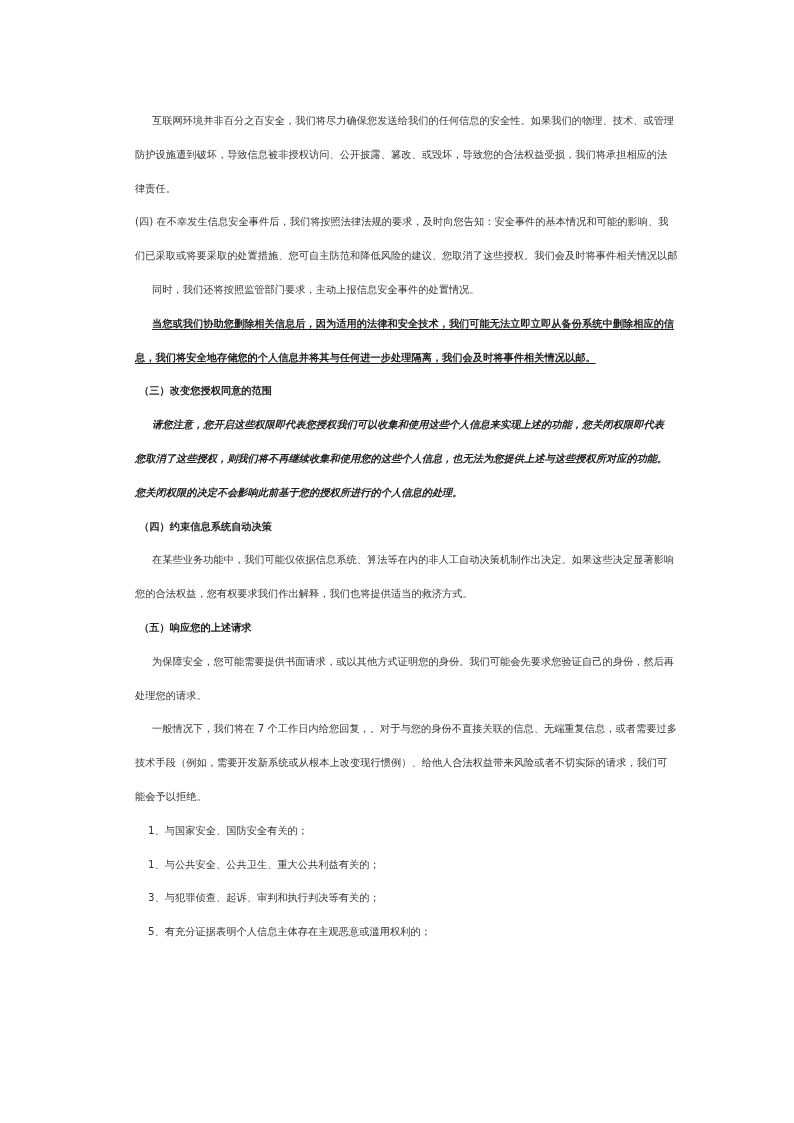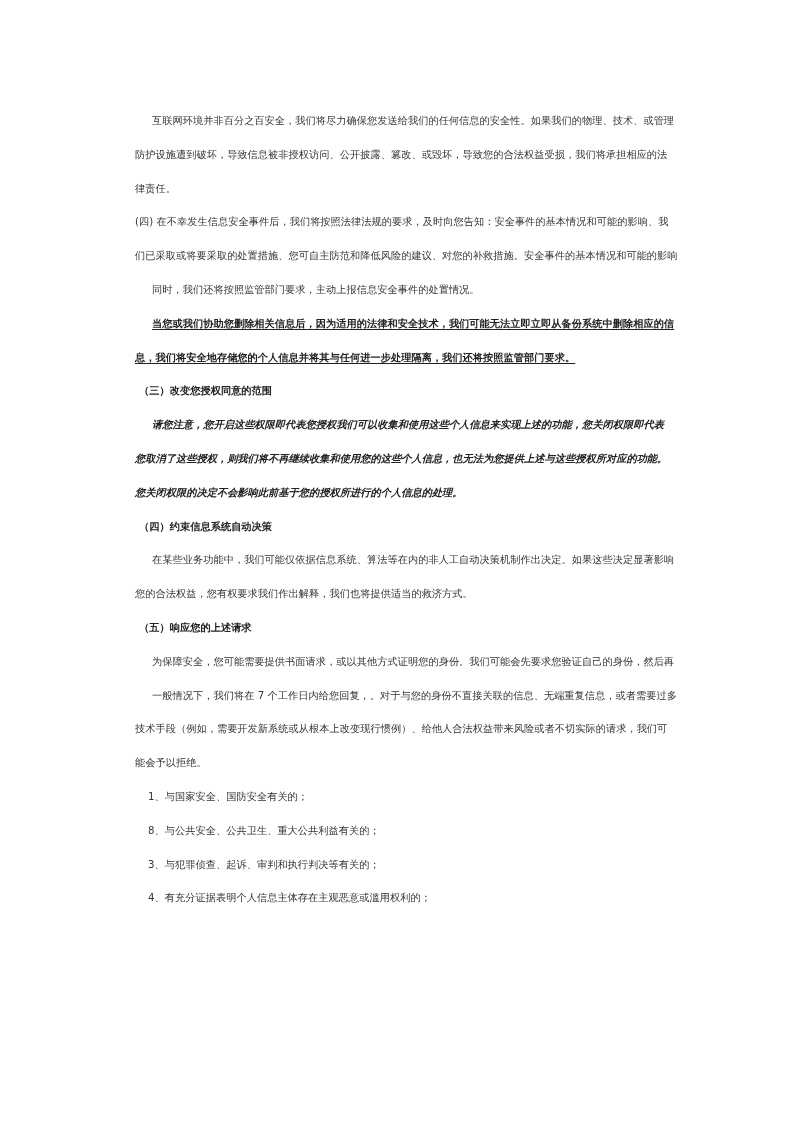--- a/index.html
+++ b/index.html
@@ -43,30 +43,30 @@
 <div class="page">
 
   <div>
     <div class="line indent justify">互联网环境并非百分之百安全，我们将尽力确保您发送给我们的任何信息的安全性。如果我们的物理、技术、或管理</div>
     <div class="line justify">防护设施遭到破坏，导致信息被非授权访问、公开披露、篡改、或毁坏，导致您的合法权益受损，我们将承担相应的法</div>
     <div class="line">律责任。</div>
   </div>
 
   <div>
     <div class="line justify">(四) 在不幸发生信息安全事件后，我们将按照法律法规的要求，及时向您告知：安全事件的基本情况和可能的影响、我</div>
-    <div class="line justify">们已采取或将要采取的处置措施、您可自主防范和降低风险的建议、对您的补救措施。安全事件的基本情况和可能的影响</div>
+    <div class="line justify">们已采取或将要采取的处置措施、您可自主防范和降低风险的建议、您取消了这些授权。我们会及时将事件相关情况以邮</div>
   </div>
 
   <div>
     <div class="line indent">同时，我们还将按照监管部门要求，主动上报信息安全事件的处置情况。</div>
   </div>
 
   <div>
     <div class="line indent justify bold underline">当您或我们协助您删除相关信息后，因为适用的法律和安全技术，我们可能无法立即立即从备份系统中删除相应的信</div>
-    <div class="line bold"><span class="underline">息，我们将安全地存储您的个人信息并将其与任何进一步处理隔离，我们还将按照监管部门要求。</span></div>
+    <div class="line bold"><span class="underline">息，我们将安全地存储您的个人信息并将其与任何进一步处理隔离，我们会及时将事件相关情况以邮。</span></div>
   </div>
 
   <div class="line heading">（三）改变您授权同意的范围</div>
 
   <div>
     <div class="line indent justify bold italic">请您注意，您开启这些权限即代表您授权我们可以收集和使用这些个人信息来实现上述的功能，您关闭权限即代表</div>
     <div class="line justify bold italic">您取消了这些授权，则我们将不再继续收集和使用您的这些个人信息，也无法为您提供上述与这些授权所对应的功能。</div>
     <div class="line bold italic">您关闭权限的决定不会影响此前基于您的授权所进行的个人信息的处理。</div>
   </div>
 
@@ -74,29 +74,30 @@
 
   <div>
     <div class="line indent justify">在某些业务功能中，我们可能仅依据信息系统、算法等在内的非人工自动决策机制作出决定。如果这些决定显著影响</div>
     <div class="line">您的合法权益，您有权要求我们作出解释，我们也将提供适当的救济方式。</div>
   </div>
 
   <div class="line heading">（五）响应您的上述请求</div>
 
   <div>
     <div class="line indent justify">为保障安全，您可能需要提供书面请求，或以其他方式证明您的身份。我们可能会先要求您验证自己的身份，然后再</div>
+    <div class="line">处理您的请求。</div>
   </div>
 
   <div>
     <div class="line indent justify">一般情况下，我们将在 7 个工作日内给您回复，。对于与您的身份不直接关联的信息、无端重复信息，或者需要过多</div>
     <div class="line justify">技术手段（例如，需要开发新系统或从根本上改变现行惯例）、给他人合法权益带来风险或者不切实际的请求，我们可</div>
     <div class="line">能会予以拒绝。</div>
   </div>
 
 
   <div>
     <div class="line indent-s">1、与国家安全、国防安全有关的；</div>
-    <div class="line indent-s">8、与公共安全、公共卫生、重大公共利益有关的；</div>
+    <div class="line indent-s">1、与公共安全、公共卫生、重大公共利益有关的；</div>
     <div class="line indent-s">3、与犯罪侦查、起诉、审判和执行判决等有关的；</div>
-    <div class="line indent-s">4、有充分证据表明个人信息主体存在主观恶意或滥用权利的；</div>
+    <div class="line indent-s">5、有充分证据表明个人信息主体存在主观恶意或滥用权利的；</div>
   </div>
 
 </div>
 
 </body></html>

